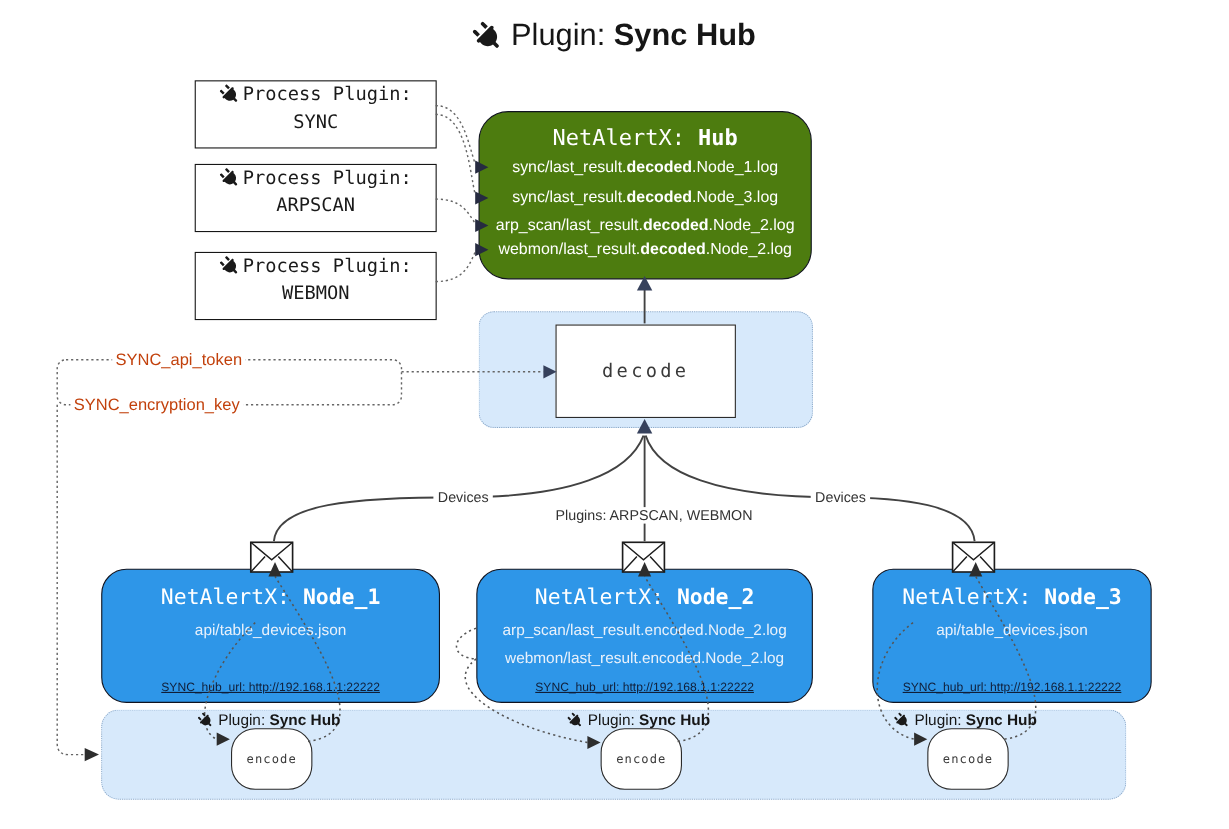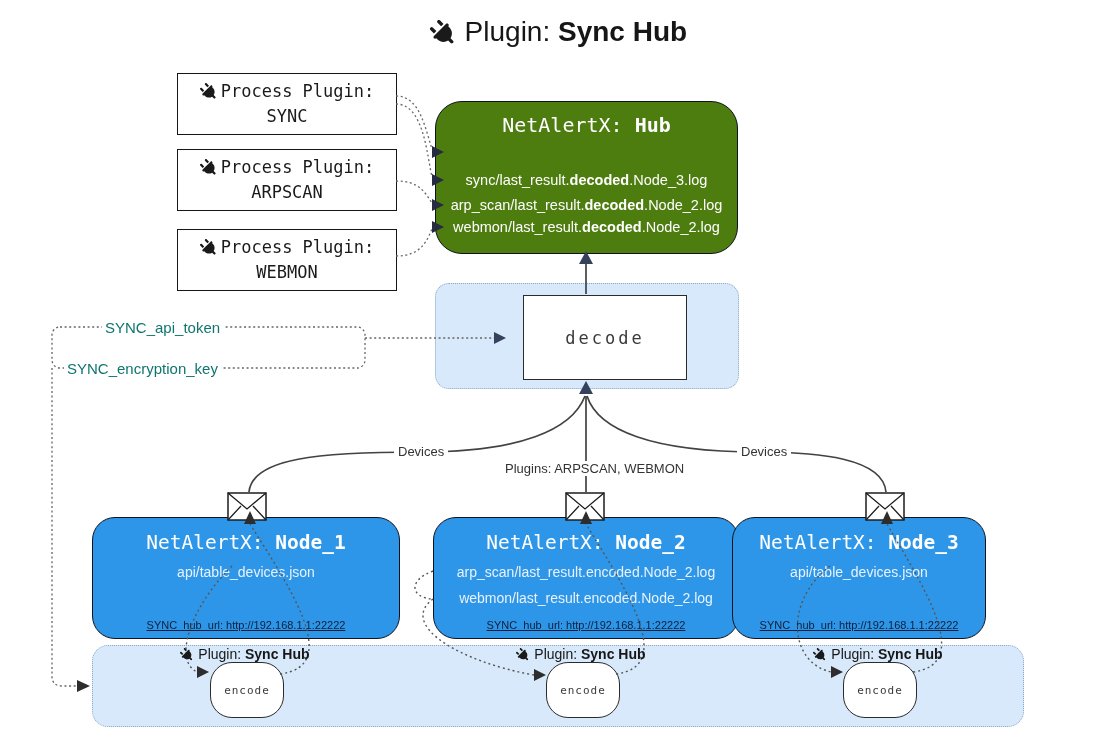--- a/index.html
+++ b/index.html
@@ -9,46 +9,46 @@
   .abs{position:absolute;}
   .plug{fill:#1a1a1a;transform:rotate(-45deg);display:inline-block;vertical-align:middle;}
 
   
   .title{top:16px;left:0;right:0;text-align:center;font-size:28px;color:#161616;z-index:3;}
   .title b{font-weight:bold;}
 
   
   .pbox{left:177px;width:218px;height:60px;background:#fff;border:1.6px solid #161616;
         font-family:"DejaVu Sans Mono",monospace;font-size:17px;display:flex;flex-direction:column;
-        justify-content:center;align-items:center;line-height:1.45;z-index:2;}
+        align-items:center;line-height:1.45;z-index:2;}
   .pbox .l1{display:flex;align-items:center;gap:3px;}
 
   
   .hub-url{left:435px;width:301px;top:79px;text-align:center;font-size:11px;color:#222;z-index:2;}
   .hub{left:435px;top:101px;width:301px;height:151px;background:#4d7c0f;border:1.6px solid #10131f;
        border-radius:27px;z-index:1;}
   .hub-title{margin-top:11px;text-align:center;color:#fff;font-size:20px;}
   .hub-line{position:absolute;left:2px;right:2px;text-align:center;color:#fff;font-size:14.5px;white-space:nowrap;}
 
   
   .panel{background:#d7e9fb;border:1.6px dotted #8ba8c8;}
   .decode-wrap{left:435px;top:283px;width:302px;height:104px;border-radius:14px;z-index:1;}
   .iobox{background:#fff;border:1.8px solid #2b2b2b;display:flex;align-items:center;justify-content:center;
          color:#3a3a3a;z-index:2;}
-  .decode-box{left:505px;top:295px;width:162px;height:83px;font-size:17px;letter-spacing:3px;margin-left:18px;}
-
-  
-  .lnk{background:#fff;font-size:15px;color:#0f766e;padding:0 3px;z-index:6;white-space:nowrap;}
+  .decode-box{left:505px;top:295px;width:162px;height:83px;font-size:17px;letter-spacing:3px;}
+
+  
+  .lnk{background:#fff;font-size:15px;color:#c2410c;padding:0 3px;z-index:6;white-space:nowrap;}
   .devlbl{background:#fff;font-size:13px;color:#333;padding:0 4px;z-index:6;white-space:nowrap;}
 
   
   .node{background:#2e96e8;border:1.6px solid #10131f;border-radius:23px;color:#fff;top:517px;height:120px;z-index:1;}
   .node1{left:92px;width:306px;}
   .node2{left:433px;width:304px;}
-  .node3{left:732px;width:252px;}
+  .node3{left:793px;width:252px;border-radius:19px;}
   .node-title{margin-top:13px;text-align:center;font-size:19.5px;white-space:nowrap;}
   .node-line{position:absolute;left:2px;right:2px;text-align:center;font-size:14px;color:#e9f1fb;white-space:nowrap;}
   .node-url{position:absolute;left:0;right:0;bottom:7px;text-align:center;font-size:11px;color:#101e38;text-decoration:underline;}
 
   
   .band{left:92px;top:645px;width:930px;height:80px;border-radius:16px;z-index:1;}
   .enc{width:72px;height:54px;top:662px;font-size:11px;letter-spacing:1px;border-radius:22px;}
   .bandlbl{top:646px;width:160px;text-align:center;font-size:14px;color:#161616;white-space:nowrap;z-index:6;}
 
   svg.overlay{position:absolute;left:0;top:0;z-index:5;pointer-events:none;}
@@ -95,20 +95,21 @@
         <svg class="plug" width="18" height="18" viewBox="0 0 384 512">
           <path d="M96 0c17.7 0 32 14.3 32 32v96H64V32C64 14.3 78.3 0 96 0zM288 0c17.7 0 32 14.3 32 32v96h-64V32c0-17.7 14.3-32 32-32zM32 160h320c17.7 0 32 14.3 32 32s-14.3 32-32 32v32c0 77.4-55 142-128 156.8V480c0 17.7-14.3 32-32 32s-32-14.3-32-32v-67.2C87 398 32 333.4 32 256v-32c-17.7 0-32-14.3-32-32s14.3-32 32-32z"></path>
         </svg>
         <span>Process Plugin:</span>
       </span>
     <span>WEBMON</span>
   </div>
 
   <div class="abs hub">
     <div class="hub-title mono"><span>NetAlertX: </span><b>Hub</b></div>
+    <div class="hub-line" style="top:42px"><span>sync/last_result.</span><b>decoded</b><span>.Node_1.log</span></div>
     <div class="hub-line" style="top:70px"><span>sync/last_result.</span><b>decoded</b><span>.Node_3.log</span></div>
     <div class="hub-line" style="top:95px"><span>arp_scan/last_result.</span><b>decoded</b><span>.Node_2.log</span></div>
     <div class="hub-line" style="top:117px"><span>webmon/last_result.</span><b>decoded</b><span>.Node_2.log</span></div>
   </div>
 
   <div class="abs panel decode-wrap"></div>
   <div class="abs iobox decode-box mono">decode</div>
 
   <div class="abs lnk" style="left:102px;top:319px">SYNC_api_token</div>
   <div class="abs lnk" style="left:64px;top:360px">SYNC_encryption_key</div>

